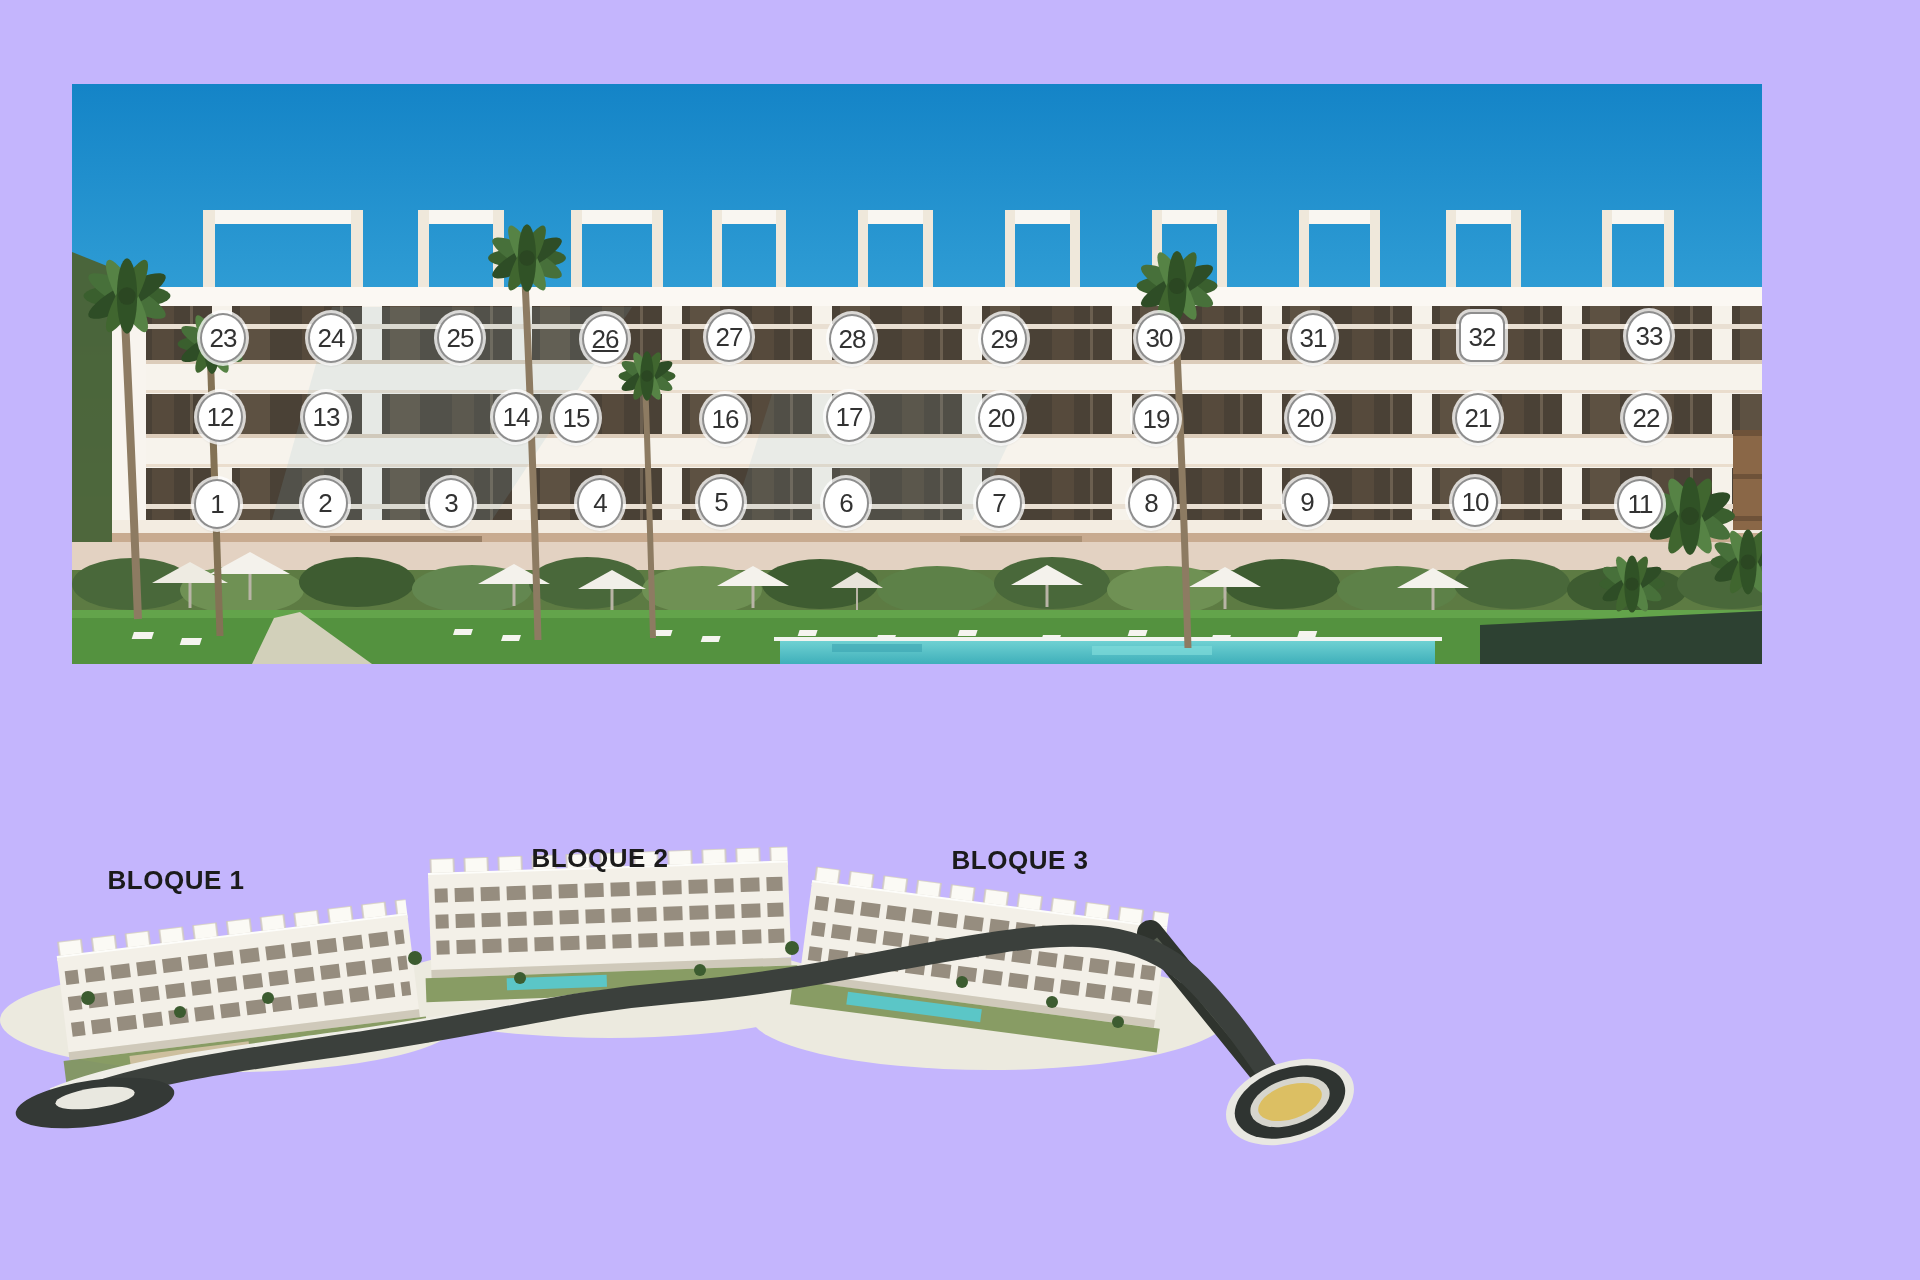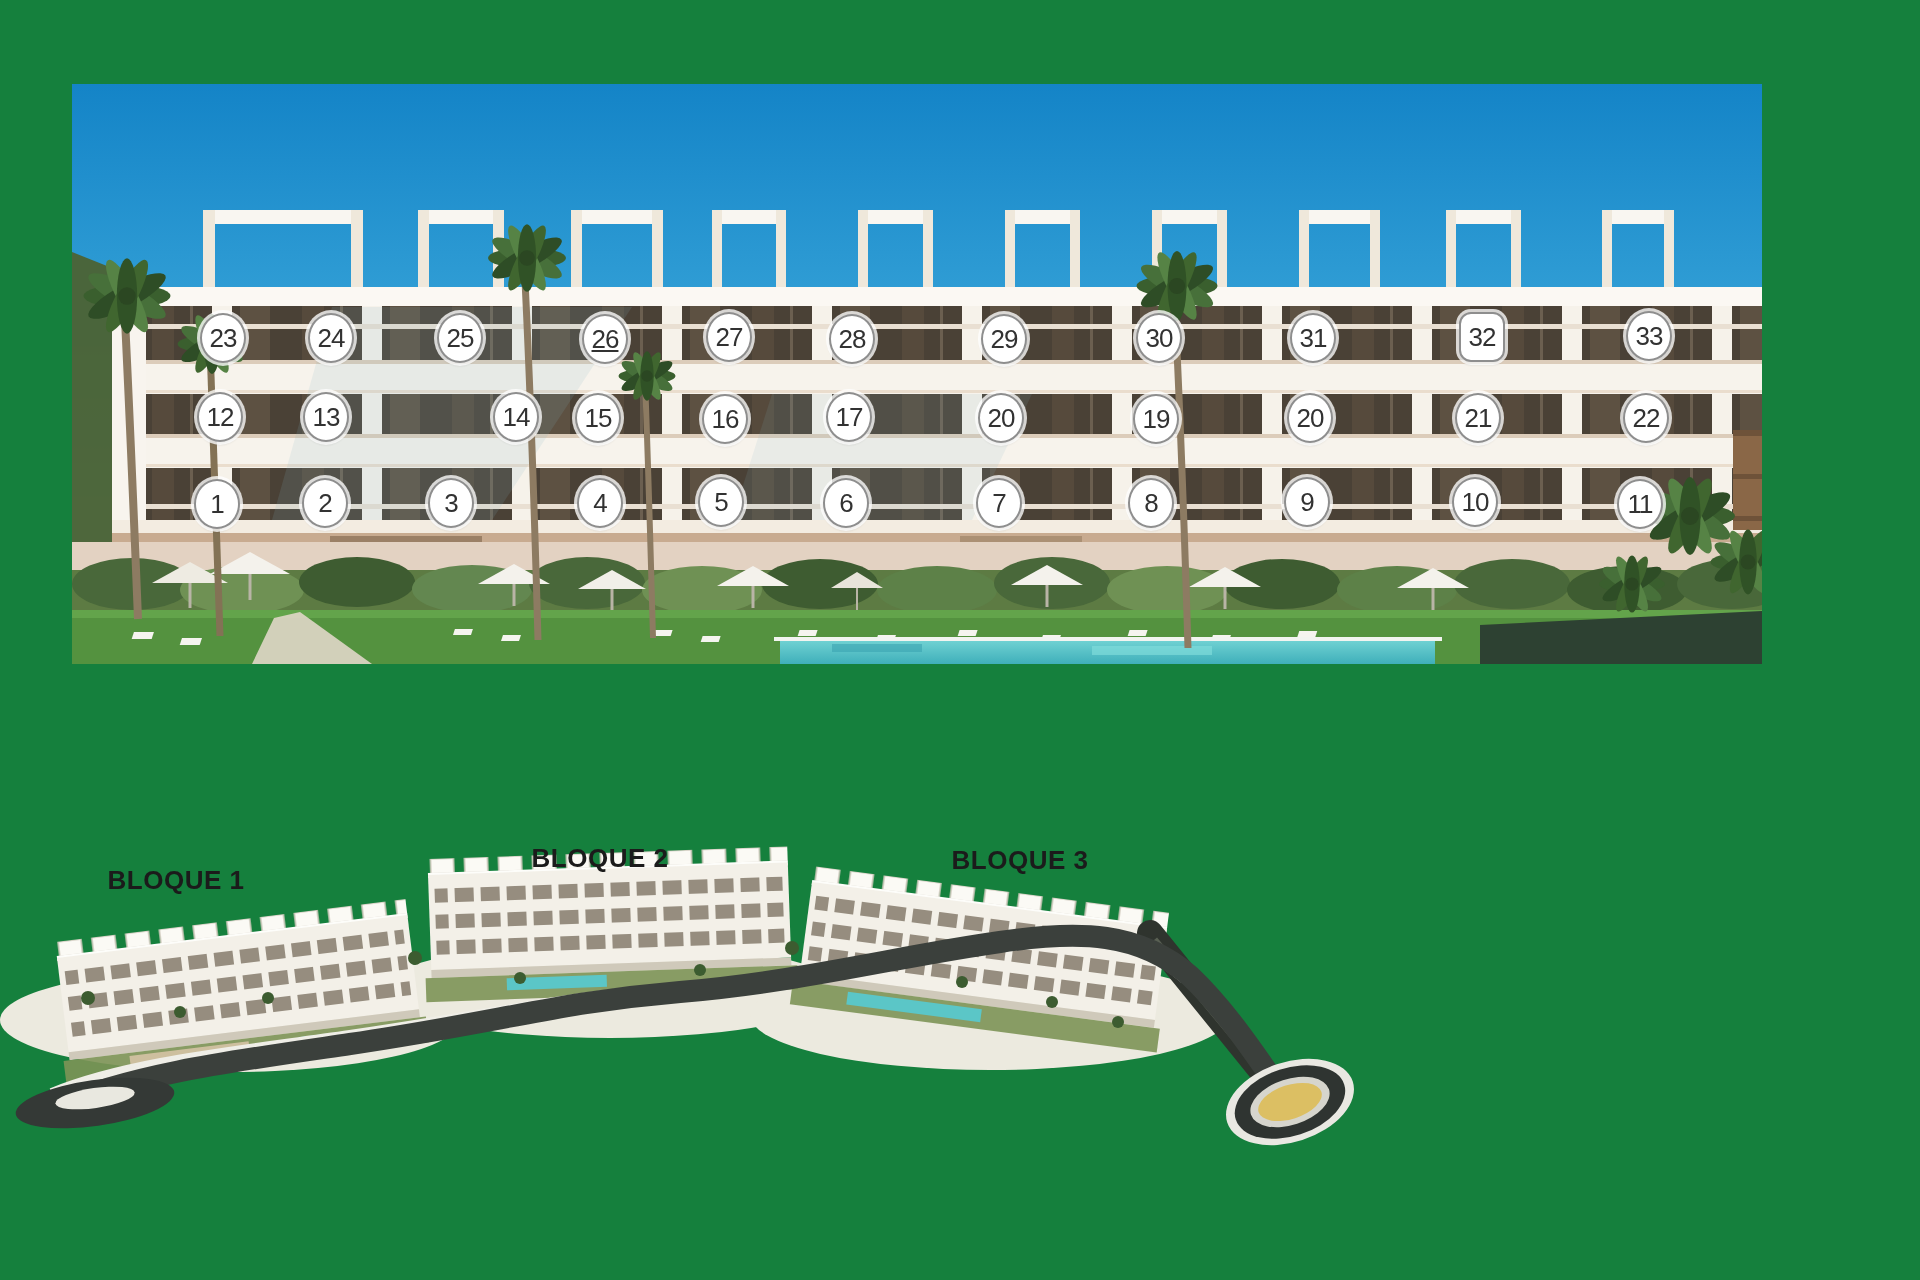--- a/index.html
+++ b/index.html
@@ -1,16 +1,16 @@
 <!DOCTYPE html>
 <html><head>
 <meta charset="utf-8">
 <style>
   html,body{margin:0;padding:0;background:#ffffff;}
-  .canvas{position:relative;width:1920px;height:1280px;background:#15803d;overflow:hidden;
+  .canvas{position:relative;width:1920px;height:1280px;background:#c4b5fd;overflow:hidden;
           font-family:"Liberation Sans",sans-serif;}
   
   .elevation{position:absolute;left:72px;top:84px;width:1690px;height:580px;}
   .elevation svg{position:absolute;left:0;top:0;}
   .markers-layer{position:absolute;left:0;top:0;width:100%;height:100%;}
   .unit-marker{position:absolute;width:42px;height:46px;margin-left:-21px;margin-top:-23px;
     background:#ffffff;border:2px solid #8e8e8e;border-radius:50%;
     box-shadow:0 0 0 3px rgba(255,255,255,.78),0 2px 3px rgba(40,40,40,.30);
     display:flex;align-items:center;justify-content:center;
     font-size:26px;font-weight:500;letter-spacing:-1px;color:#323232;cursor:pointer;}
@@ -258,21 +258,21 @@
         <div class="unit-marker" style="left: 655px; top: 251px;">27</div>
         <div class="unit-marker" style="left: 778px; top: 253px;">28</div>
         <div class="unit-marker" style="left: 930px; top: 253px;">29</div>
         <div class="unit-marker" style="left: 1085px; top: 252px;">30</div>
         <div class="unit-marker" style="left: 1239px; top: 252px;">31</div>
         <div class="unit-marker" style="left: 1408px; top: 251px; border-radius: 12px;">32</div>
         <div class="unit-marker" style="left: 1575px; top: 250px;">33</div>
         <div class="unit-marker" style="left: 146px; top: 331px;">12</div>
         <div class="unit-marker" style="left: 252px; top: 331px;">13</div>
         <div class="unit-marker" style="left: 381px; top: 331px; margin-left: 40px;">14</div>
-        <div class="unit-marker" style="left: 524px; top: 332px;">15</div>
+        <div class="unit-marker" style="left: 502px; top: 332px;">15</div>
         <div class="unit-marker" style="left: 651px; top: 333px;">16</div>
         <div class="unit-marker" style="left: 775px; top: 331px;">17</div>
         <div class="unit-marker" style="left: 927px; top: 332px;">20</div>
         <div class="unit-marker" style="left: 1082px; top: 333px;">19</div>
         <div class="unit-marker" style="left: 1236px; top: 332px;">20</div>
         <div class="unit-marker" style="left: 1404px; top: 332px;">21</div>
         <div class="unit-marker" style="left: 1572px; top: 332px;">22</div>
         <div class="unit-marker" style="left: 143px; top: 418px;">1</div>
         <div class="unit-marker" style="left: 251px; top: 417px;">2</div>
         <div class="unit-marker" style="left: 377px; top: 417px;">3</div>

